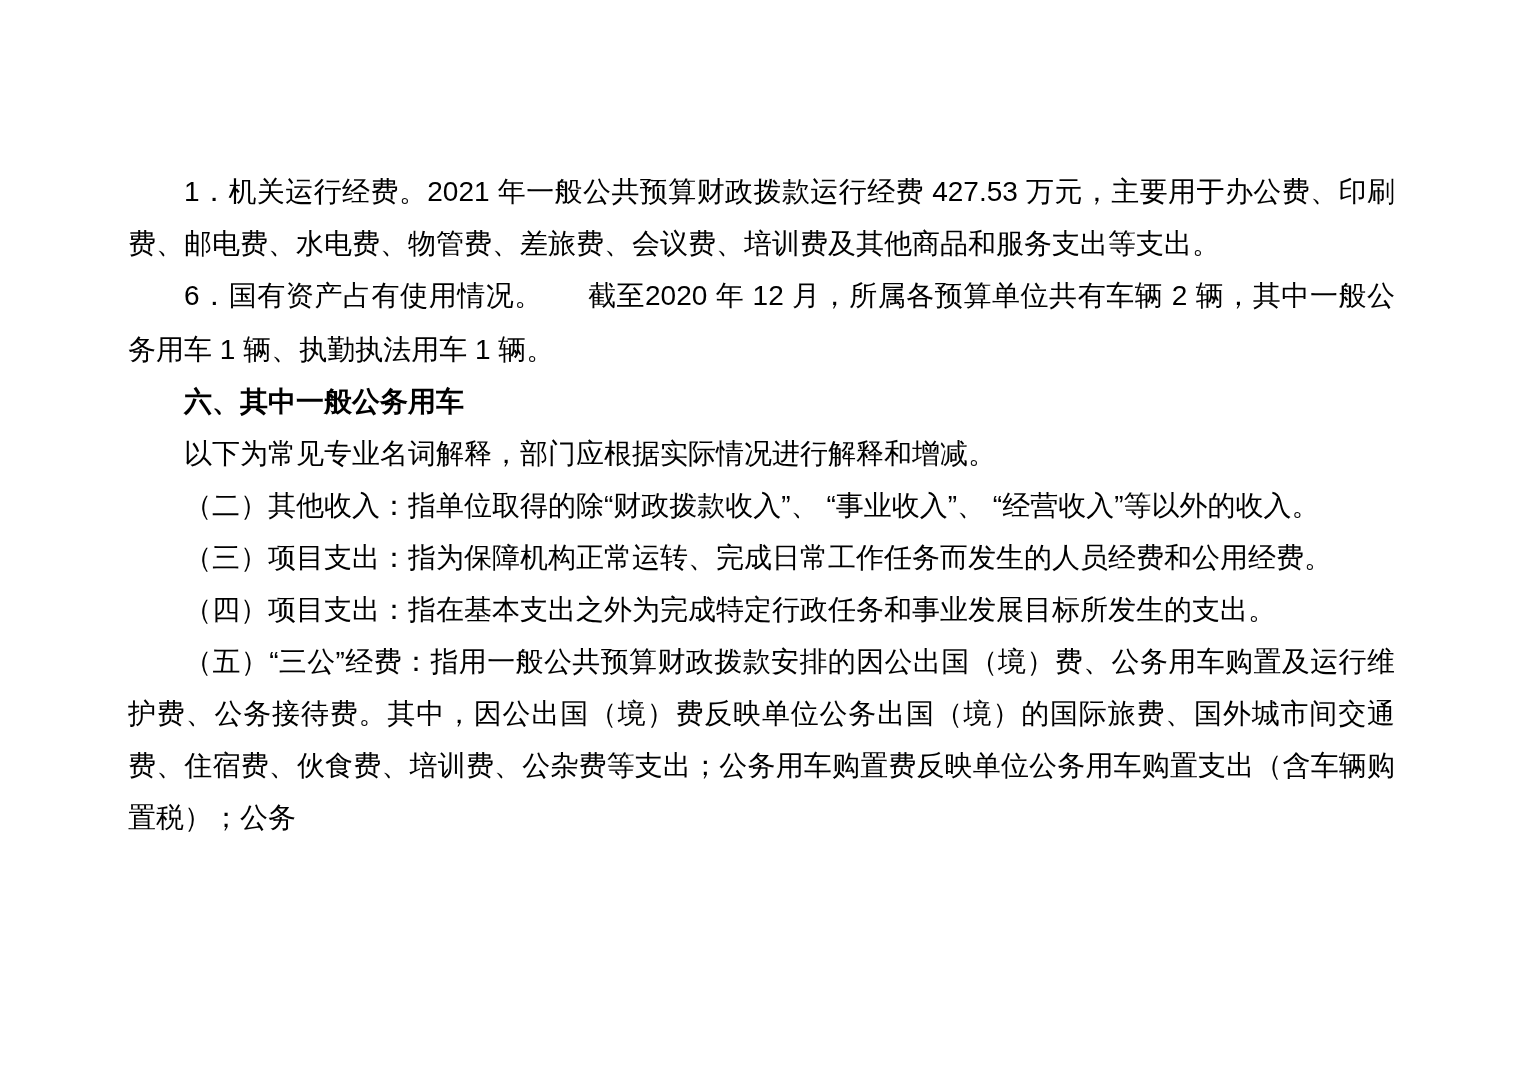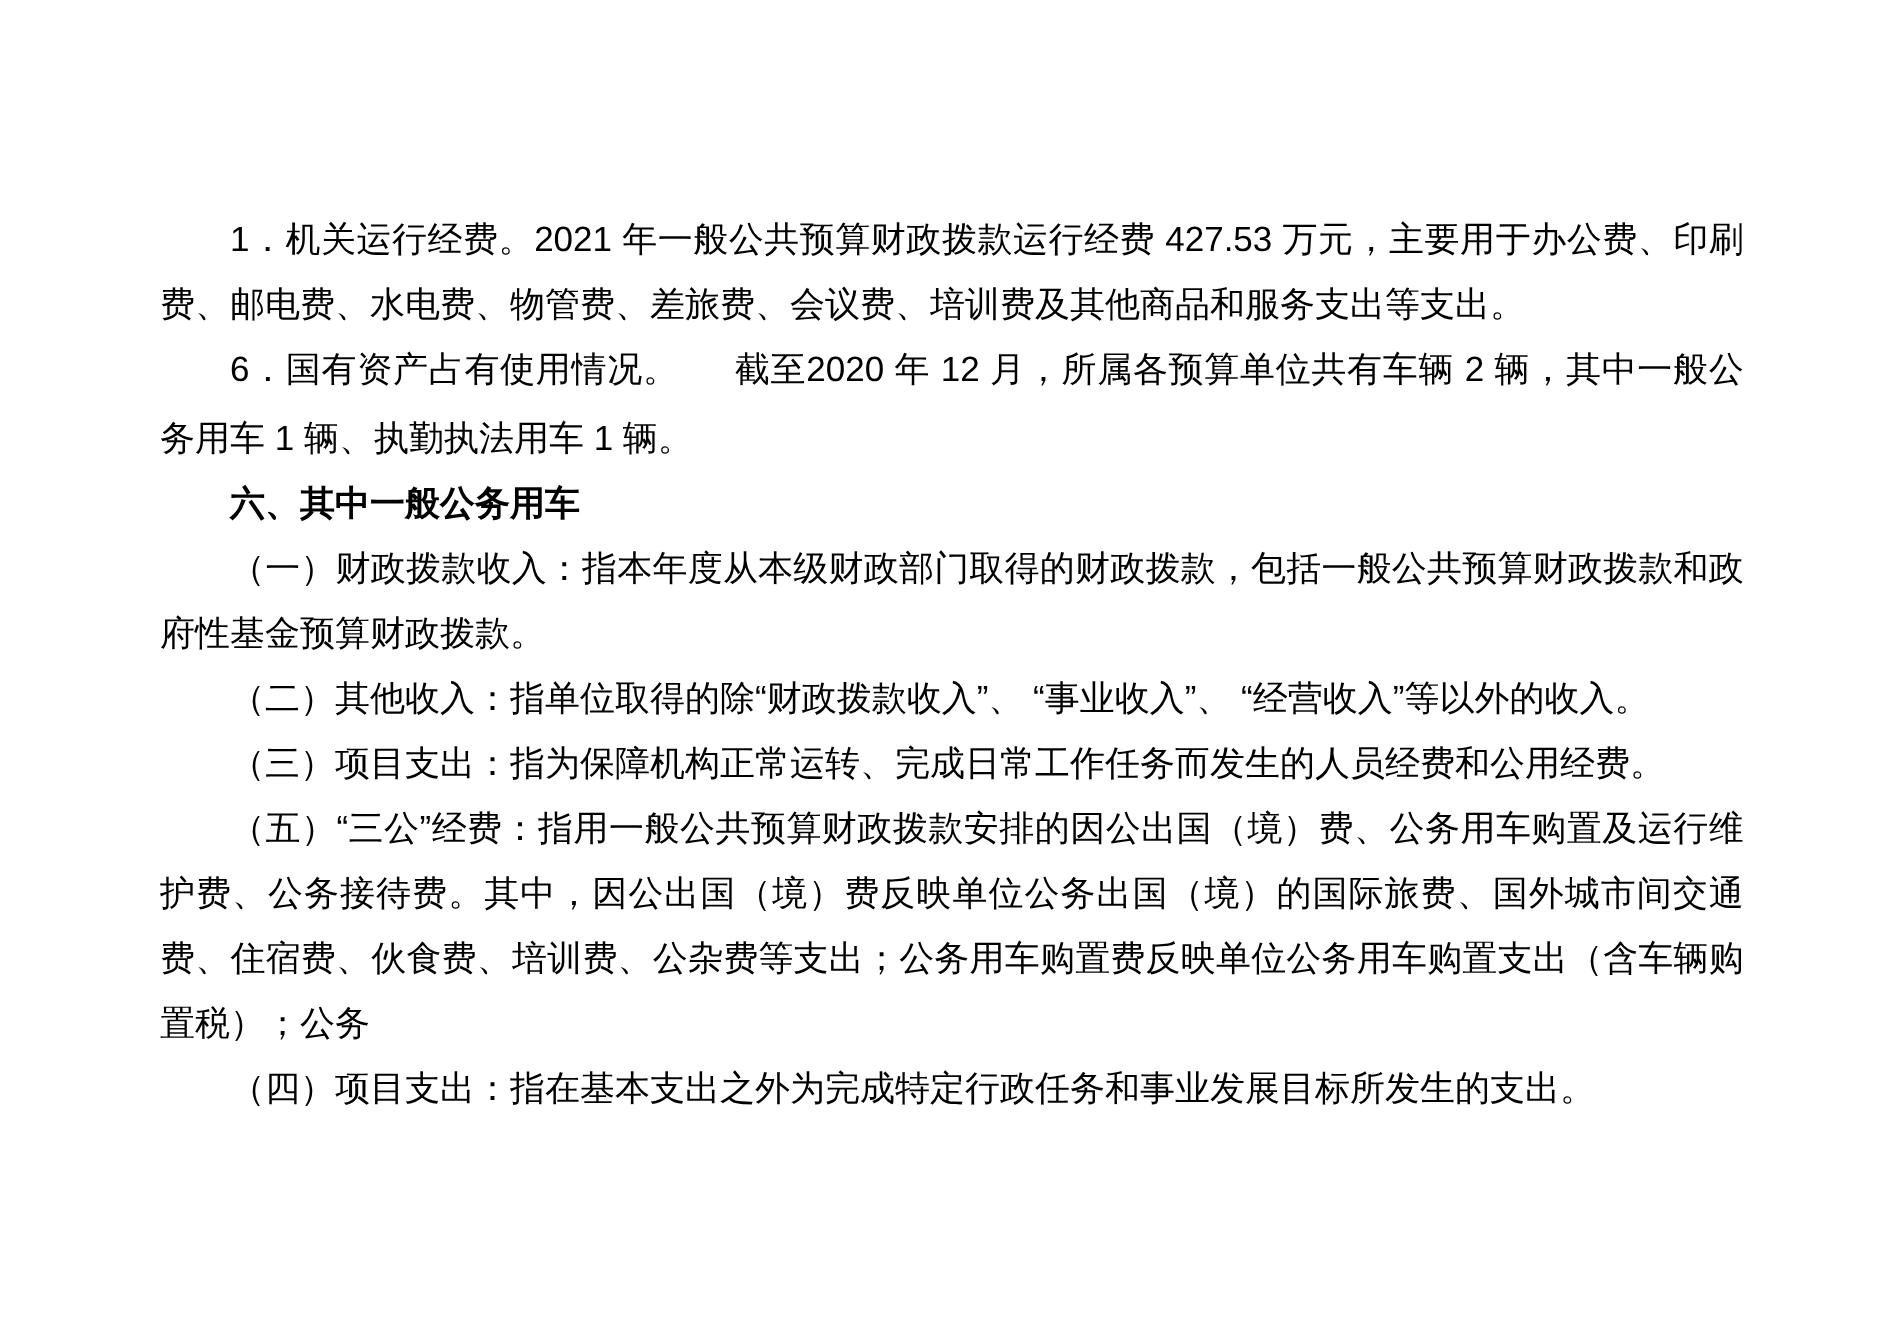--- a/index.html
+++ b/index.html
@@ -42,25 +42,25 @@
 
 <div class="page">
   <div class="doc">
 
     <p>1．机关运行经费。2021 年一般公共预算财政拨款运行经费 427.53 万元，主要用于办公费、印刷费、邮电费、水电费、物管费、差旅费、会议费、培训费及其他商品和服务支出等支出。</p>
 
     <p><span>6．国有资产占有使用情况。</span><span class="serif">截至</span><span>2020 年 12 月，所属各预算单位共有车辆 2 辆，其中一般公务用车 1 辆、执勤执法用车 1 辆。</span></p>
 
     <p class="heading">六、其中一般公务用车</p>
 
+    <p>以下为常见专业名词解释，部门应根据实际情况进行解释和增减。</p>
 
-    <p>（一）财政拨款收入：指本年度从本级财政部门取得的财政拨款，包括一般公共预算财政拨款和政府性基金预算财政拨款。</p>
 
     <p>（二）其他收入：指单位取得的除“财政拨款收入”、 “事业收入”、 “经营收入”等以外的收入。</p>
 
     <p>（三）项目支出：指为保障机构正常运转、完成日常工作任务而发生的人员经费和公用经费。</p>
 
+    <p>（四）项目支出：指在基本支出之外为完成特定行政任务和事业发展目标所发生的支出。</p>
+
     <p>（五）“三公”经费：指用一般公共预算财政拨款安排的因公出国（境）费、公务用车购置及运行维护费、公务接待费。其中，因公出国（境）费反映单位公务出国（境）的国际旅费、国外城市间交通费、住宿费、伙食费、培训费、公杂费等支出；公务用车购置费反映单位公务用车购置支出（含车辆购置税）；公务</p>
-
-    <p>（四）项目支出：指在基本支出之外为完成特定行政任务和事业发展目标所发生的支出。</p>
 
   </div>
 </div>
 
 </body></html>

